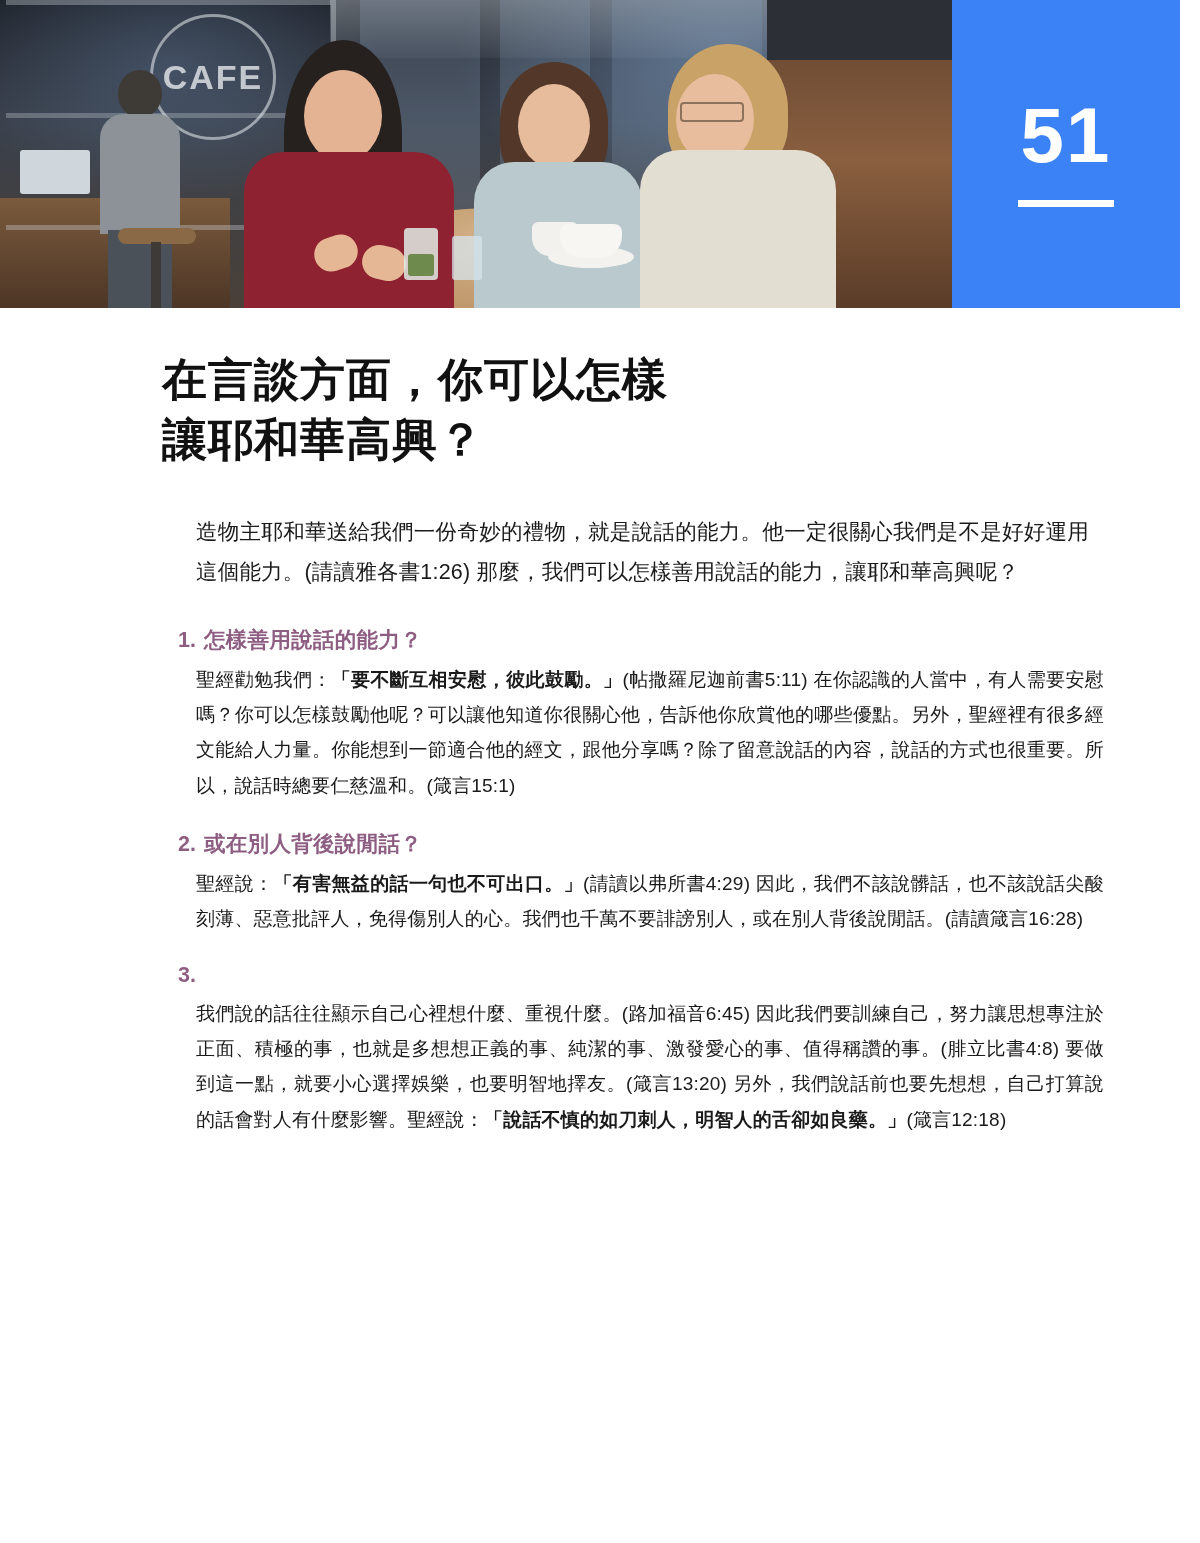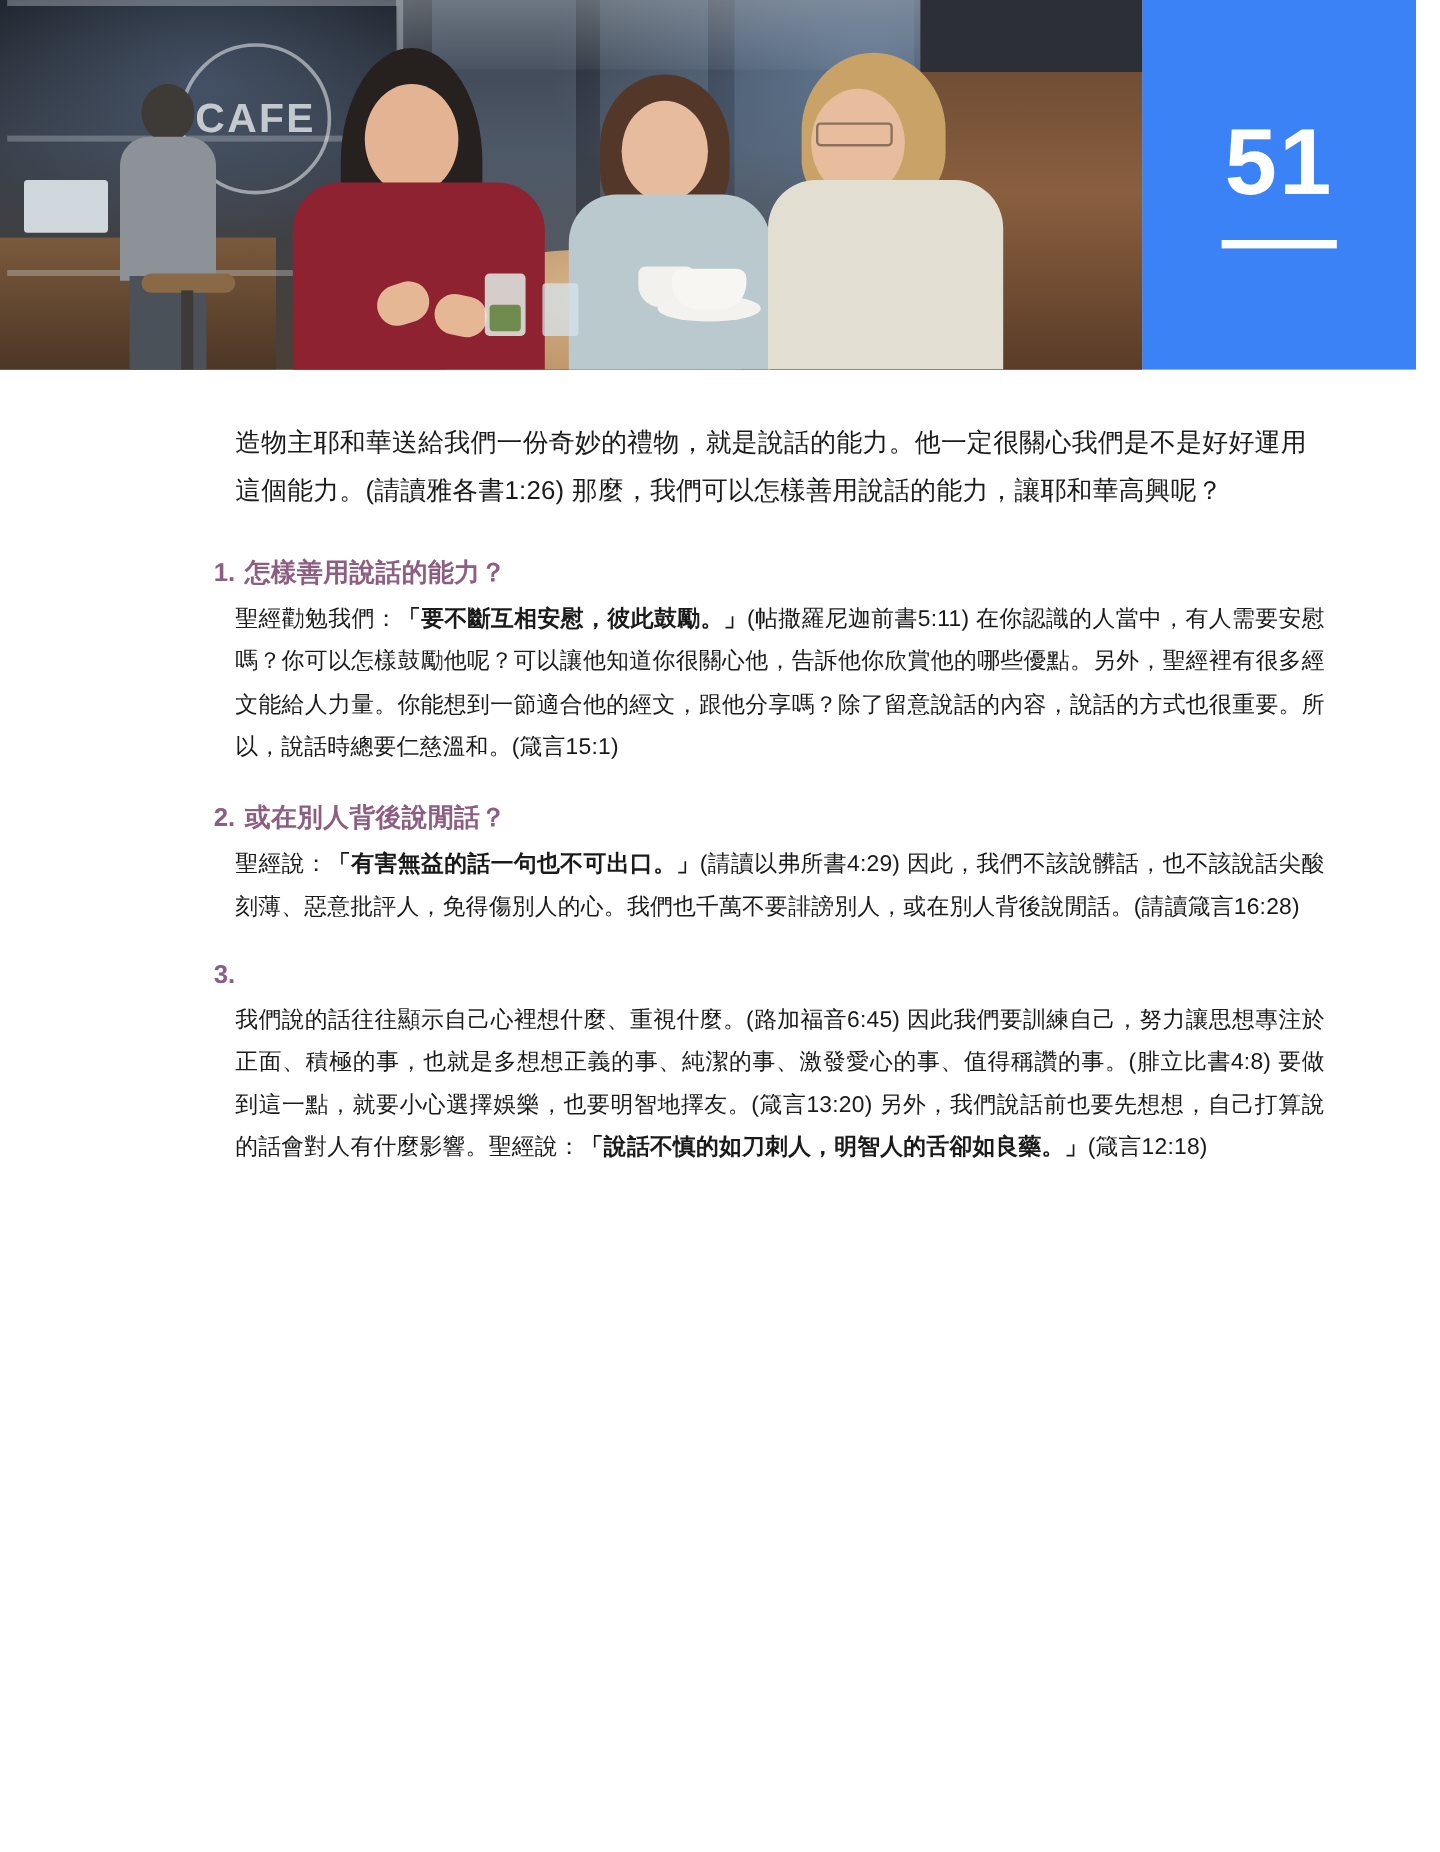--- a/index.html
+++ b/index.html
@@ -50,21 +50,21 @@
   }
   .win-frame:after {
     content: "";
     position: absolute;
     left: 0; top: 108px;
     width: 100%; height: 5px;
     background: rgba(210,215,220,0.30);
   }
   .cafe-logo {
     position: absolute;
-    left: 150px; top: 36px;
+    left: 150px; top: 14px;
     width: 120px; height: 120px;
     border-radius: 50%;
     border: 3px solid rgba(235,238,240,0.55);
     color: rgba(240,243,245,0.75);
     font-size: 34px;
     font-weight: 700;
     letter-spacing: 2px;
     display: flex;
     align-items: center;
     justify-content: center;
@@ -293,20 +293,24 @@
     <div class="saucer"></div>
     <div class="mug"></div>
   </div>
   <div class="page-number-box">
     <div class="page-number">51</div>
     <div class="page-number-rule"></div>
   </div>
 </div>
 
 <div class="article">
+  <h1 class="article-title">
+    <span>在言談方面，你可以怎樣</span><br>
+    <span>讓耶和華高興？</span>
+  </h1>
 
   <p class="intro">造物主耶和華送給我們一份奇妙的禮物，就是說話的能力。他一定很關心我們是不是好好運用這個能力。(請讀雅各書1:26) 那麼，我們可以怎樣善用說話的能力，讓耶和華高興呢？</p>
 
   <div id="questions-container">
       <div class="qa-block">
         <div class="q-row">
           <span class="q-num">1.</span>
           <span class="q-text">怎樣善用說話的能力？</span>
         </div>
         <p class="answer"><span>聖經勸勉我們：</span><b>「要不斷互相安慰，彼此鼓勵。」</b><span>(帖撒羅尼迦前書5:11) 在你認識的人當中，有人需要安慰嗎？你可以怎樣鼓勵他呢？可以讓他知道你很關心他，告訴他你欣賞他的哪些優點。另外，聖經裡有很多經文能給人力量。你能想到一節適合他的經文，跟他分享嗎？除了留意說話的內容，說話的方式也很重要。所以，說話時總要仁慈溫和。(箴言15:1)</span></p>

